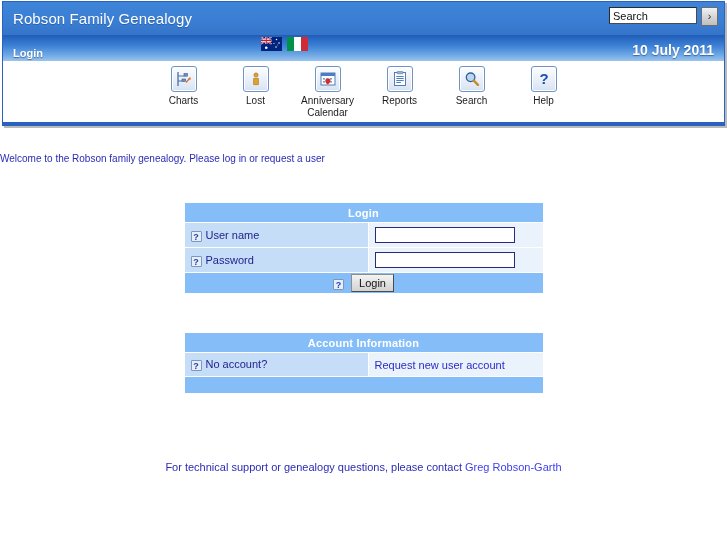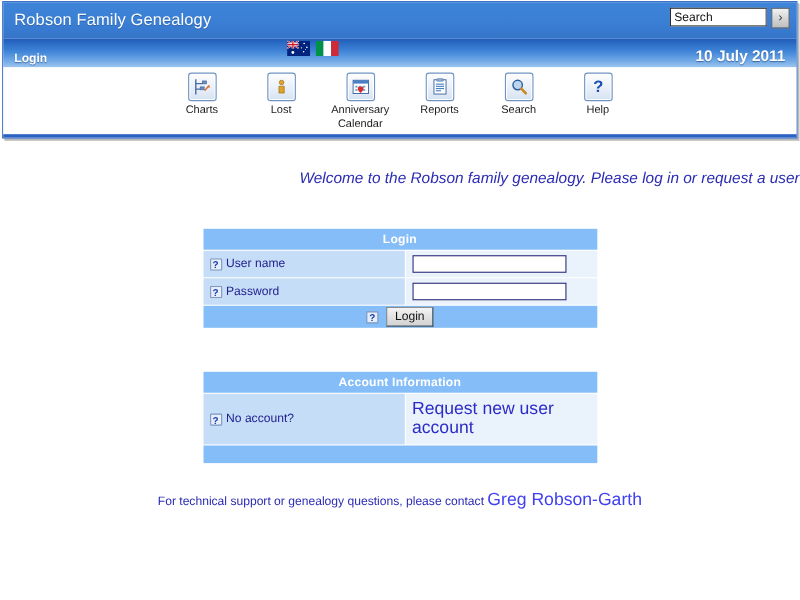--- a/index.html
+++ b/index.html
@@ -130,25 +130,24 @@
     display: block;
   }
 
   .header-underline {
     height: 3px;
     background: #2a62c0;
   }
 
   
   .welcome {
-    text-align: right;
+    text-align: left;
     color: #2b2bb5;
-    font-size: 14px;
+    font-size: 10px;
     margin-top: 27px;
-    font-style: italic;
   }
 
   table.pgv {
     border-collapse: separate;
     border-spacing: 1px;
     width: 360px;
     margin: 0 auto;
     font-size: 11px;
   }
   table.pgv .th {
@@ -219,30 +218,30 @@
     border: 1px solid #8d8d8d;
     border-right-color: #4a4a4a;
     border-bottom-color: #4a4a4a;
     background: linear-gradient(180deg,#f4f4f4 0%, #e2e2e2 50%, #d2d2d2 100%);
     cursor: pointer;
   }
 
   .acct-link {
     color: #2b2bc8;
     text-decoration: none;
-    font-size: 16px;
+    font-size: 11px;
   }
 
   .spacer-30 { height: 38px; }
 
   .footer-note {
     text-align: center;
     font-size: 11px;
     color: #2b2bb5;
-    margin-top: 24px;
+    margin-top: 67px;
   }
   .footer-note a { color: #4040f0; text-decoration: none; }
 </style>
 </head>
 <body>
 
 <div class="header-block">
 
   <div class="title-bar">
     <div class="site-title">Robson Family Genealogy</div>

